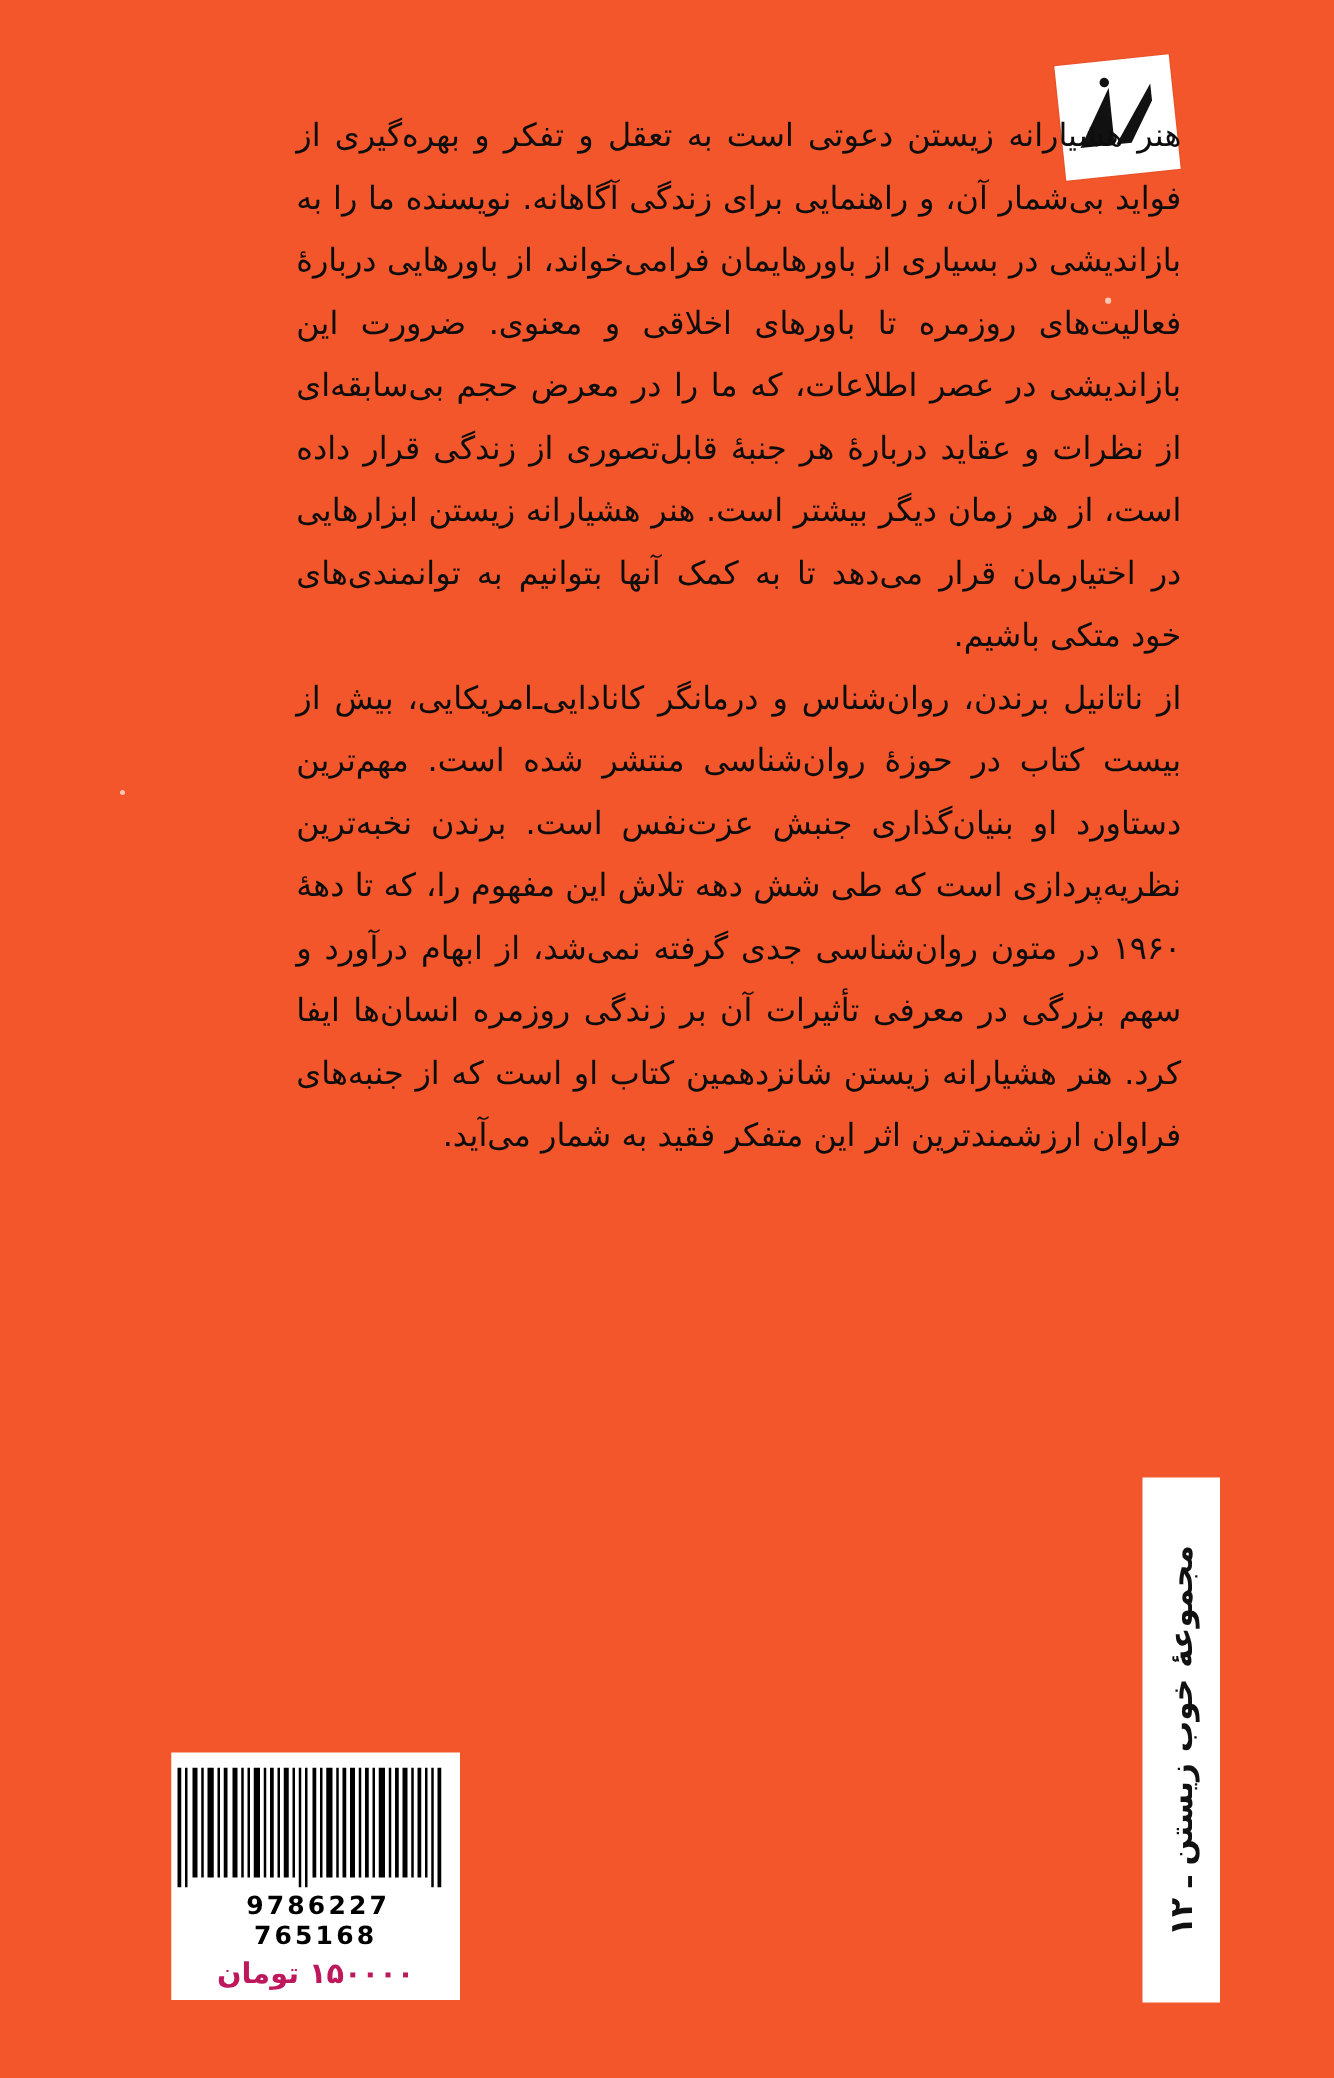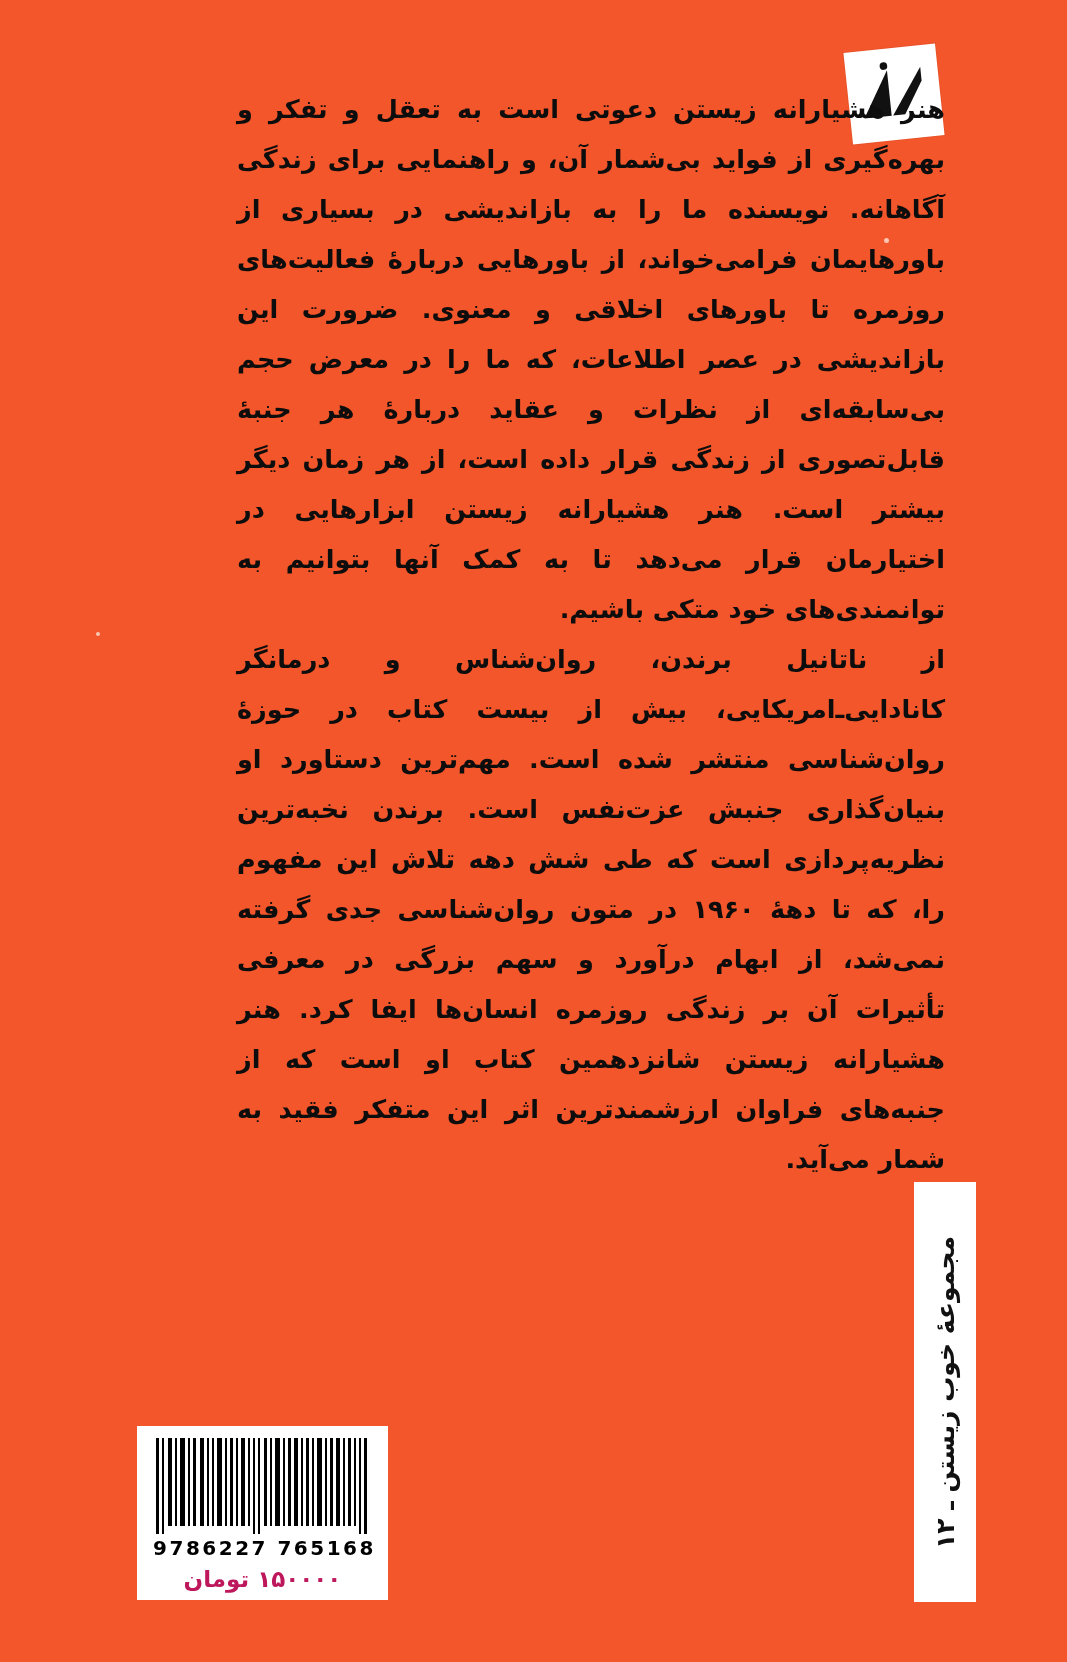--- a/index.html
+++ b/index.html
@@ -42,21 +42,21 @@
     top: 84px;
     right: 122px;
     width: 708px;
     text-align: justify;
     text-align-last: right;
     direction: rtl;
     color: #0d0d0d;
     font-size: 25.5px;
     line-height: 50px;
     letter-spacing: 0;
-    font-weight: 700;
+    font-weight: 400;
   }
   .blurb p {
     margin: 0 0 0 0;
   }
   .blurb p + p {
     margin-top: 0px;
   }
 
   
   .series-band {
@@ -78,21 +78,21 @@
     color: #111;
     direction: rtl;
     letter-spacing: 0.5px;
   }
 
   
   .barcode-box {
     position: absolute;
     left: 137px;
     bottom: 62px;
-    width: 251px;
+    width: 231px;
     background: #ffffff;
     padding: 12px 10px 8px 10px;
     box-sizing: border-box;
     text-align: center;
   }
   .bars {
     height: 96px;
     width: 218px;
     margin: 0 auto 2px auto;
     display: block;

